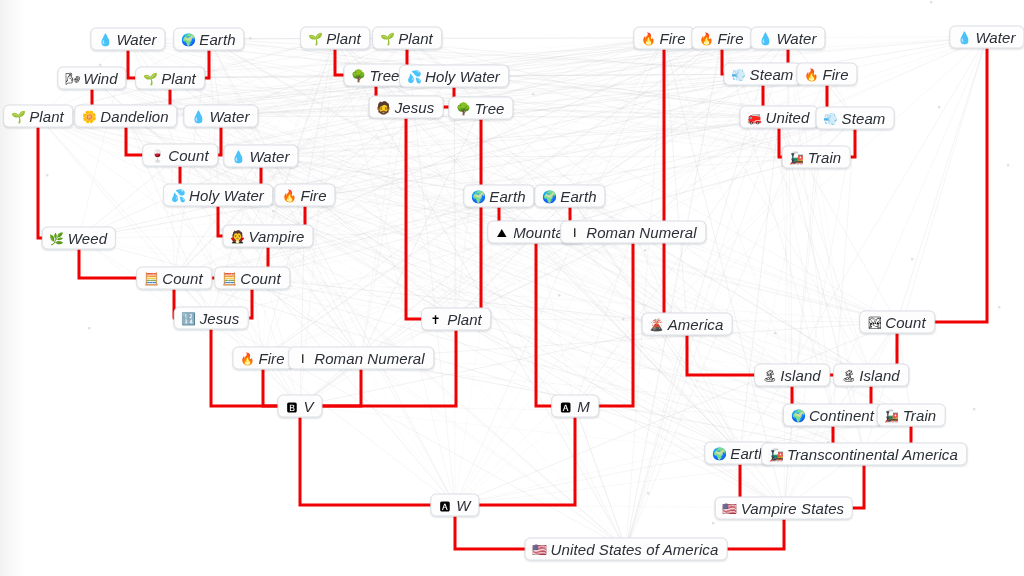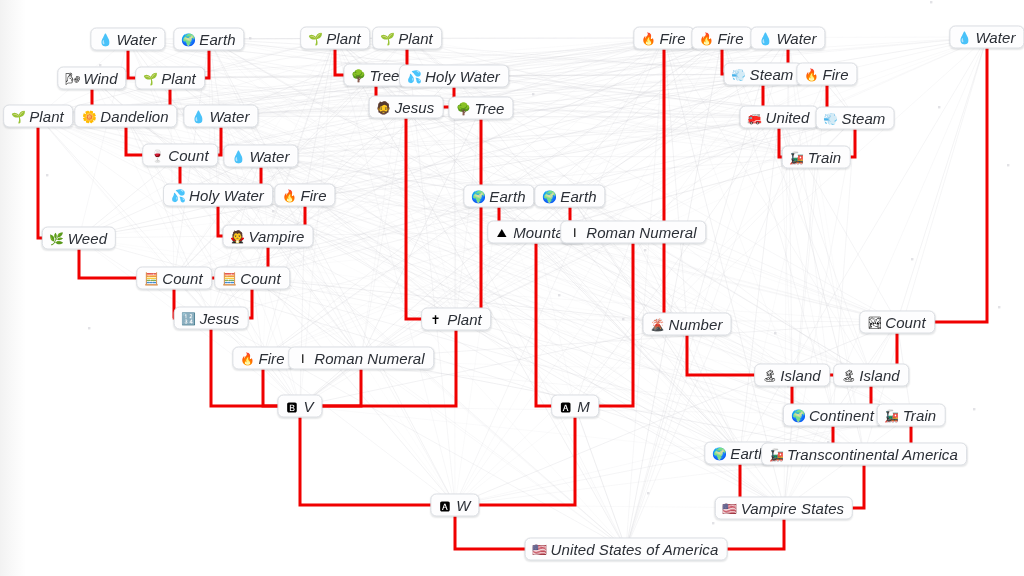--- a/index.html
+++ b/index.html
@@ -731,21 +731,21 @@
       <div class="node" style="left: 211px; top: 318px;">
         <span class="emo">🔢</span>
         <span class="lbl">Jesus</span>
       </div>
       <div class="node" style="left: 456px; top: 319px;">
         <span class="emo">✝</span>
         <span class="lbl">Plant</span>
       </div>
       <div class="node" style="left: 687px; top: 324px;">
         <span class="emo">🌋</span>
-        <span class="lbl">Number</span>
+        <span class="lbl">America</span>
       </div>
       <div class="node" style="left: 897px; top: 322px;">
         <span class="emo">🏞</span>
         <span class="lbl">Count</span>
       </div>
       <div class="node" style="left: 263px; top: 358px;">
         <span class="emo">🔥</span>
         <span class="lbl">Fire</span>
       </div>
       <div class="node" style="left: 361px; top: 358px;">

